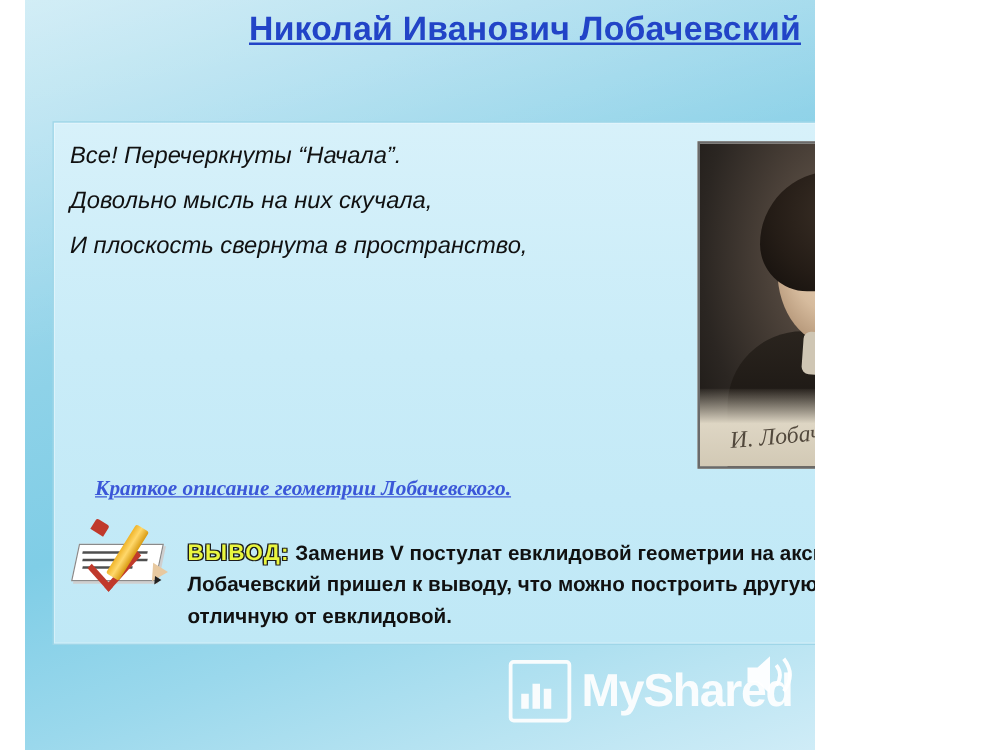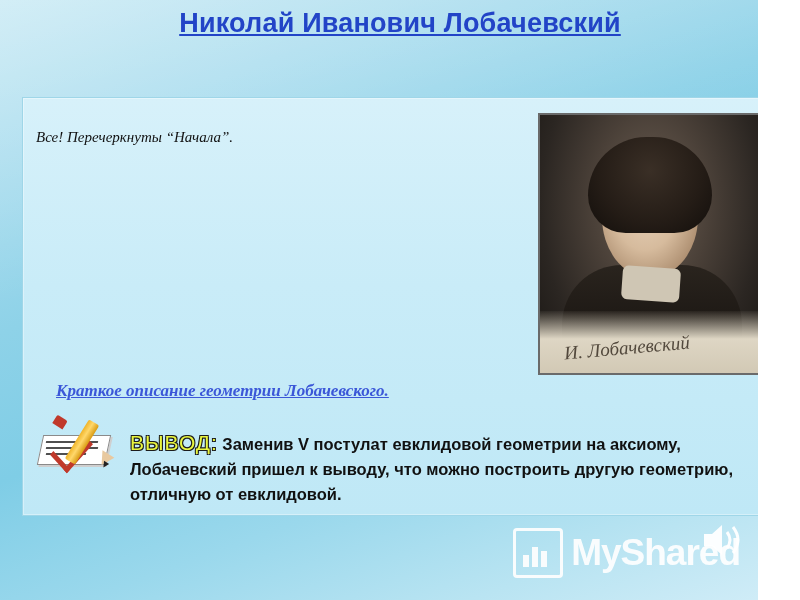--- a/index.html
+++ b/index.html
@@ -7,24 +7,25 @@
     padding: 0;
   }
   body {
     width: 800px;
     height: 600px;
     overflow: hidden;
     font-family: "Liberation Sans", sans-serif;
   }
   #slide {
     position: relative;
-    width: 758px;
+    width: 632px;
     height: 600px;
     background: linear-gradient(160deg, #bfe6f2 0%, #a8dcee 18%, #8ed2e8 38%, #7fcde6 55%, #9ad8ec 72%, #b9e4f2 88%, #cfecf7 100%);
     overflow: hidden;
+    margin-left: 20px;
   }
   
   #slide:before {
     content: "";
     position: absolute;
     left: -10%;
     top: -20%;
     width: 130%;
     height: 80%;
     background: linear-gradient(165deg, rgba(255,255,255,0.45), rgba(255,255,255,0.0) 60%);
@@ -68,26 +69,26 @@
     background: #cfeef9;
     background: linear-gradient(180deg, #d7f1fa 0%, #c9ecf8 45%, #bfe8f6 100%);
     border: 1px solid #9fd6e8;
     box-shadow: 0 0 0 1px rgba(255,255,255,0.35) inset;
     z-index: 3;
   }
 
   .poem {
     position: absolute;
     left: 36px;
-    top: 119px;
+    top: 107px;
     width: 470px;
     z-index: 6;
-    font-family: Liberation Serif, serif;
+    font-family: Liberation Sans, sans-serif;
     font-style: italic;
-    font-size: 15px;
+    font-size: 19px;
     color: #111111;
     line-height: 36px;
   }
   .poem div {
     white-space: nowrap;
   }
 
   
   .portrait {
     position: absolute;
@@ -178,22 +179,22 @@
 
   
   .conclusion {
     position: absolute;
     left: 36px;
     top: 431px;
     width: 700px;
     z-index: 8;
   }
   .vyvod-label {
-    font-size: 21px;
-    font-weight: normal;
+    font-size: 18px;
+    font-weight: bold;
     color: #e9f63f;
     text-shadow:
       -1px -1px 0 #1c1c1c,
       1px -1px 0 #1c1c1c,
       -1px 1px 0 #1c1c1c,
       1px 1px 0 #1c1c1c;
     letter-spacing: 1px;
   }
   .conclusion-text {
     font-size: 16.5px;
@@ -341,20 +342,22 @@
 <div id="slide">
 
   <div class="title-block">
     <span class="title-line1">Николай Иванович Лобачевский</span>
   </div>
 
   <div class="panel"></div>
 
   <div class="poem">
     <div>Все! Перечеркнуты “Начала”.</div>
+    <div>Довольно мысль на них скучала,</div>
+    <div>И плоскость свернута в пространство,</div>
   </div>
 
   <div class="portrait">
     <div class="bg"></div>
     <div class="body"></div>
     <div class="face"></div>
     <div class="hair"></div>
     <div class="collar"></div>
     <div class="paper"></div>
     <div class="sig">И. Лобачевский</div>

